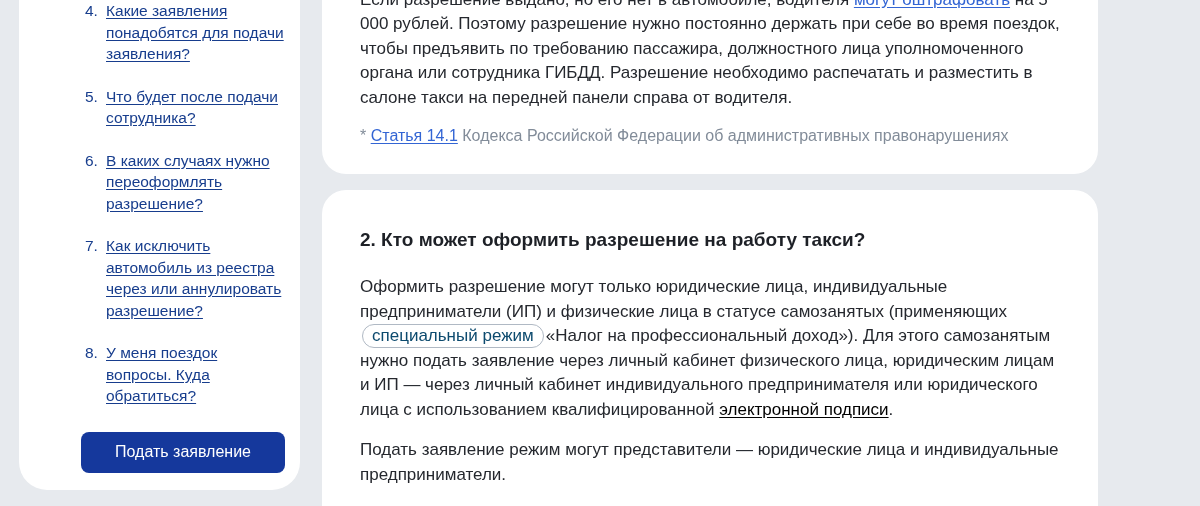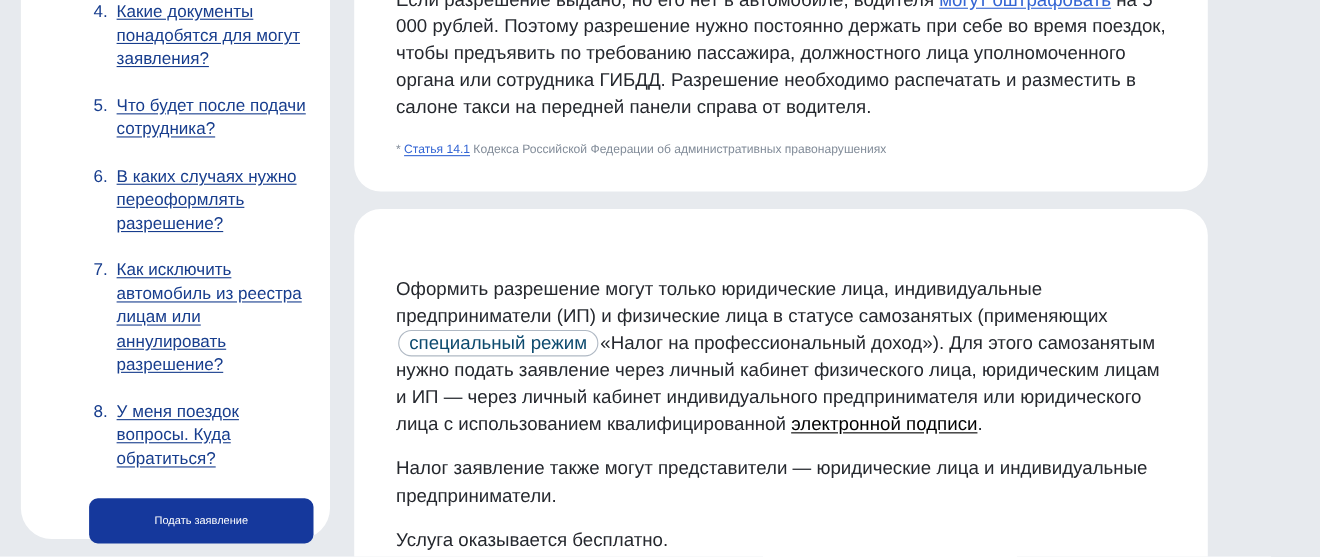--- a/index.html
+++ b/index.html
@@ -27,21 +27,21 @@
   .toc-link{
     flex:1;max-width:182px;
     text-decoration:underline;text-underline-offset:2px;
     cursor:pointer;
   }
   .submit-btn{
     display:block;
     margin:25px 0 0 -4px;
     width:204px;height:41px;
     background:#15389c;border:none;border-radius:8px;
-    color:#ffffff;font-size:10px;font-family:"Liberation Sans",sans-serif;
+    color:#ffffff;font-size:16px;font-family:"Liberation Sans",sans-serif;
     cursor:pointer;
   }
 
   
   .main-card-1{
     left:322px;top:-56px;width:776px;height:230px;
     border-radius:24px;
     padding:0 35px 0 38px;
   }
   .main-card-2{
@@ -55,21 +55,21 @@
   }
   .p-top{margin-top:43.5px;}
   .text-link{
     color:#3365d4;text-decoration:underline;text-underline-offset:2px;cursor:pointer;
   }
   .visited-link{
     color:#000000;text-decoration:underline;text-underline-offset:2px;cursor:pointer;
   }
   .footnote{
     margin:14px 0 0 0;
-    font-size:11px;line-height:24px;color:#828c99;
+    font-size:16px;line-height:24px;color:#828c99;
   }
   .card-heading{
     margin:0;font-size:19px;line-height:24px;font-weight:700;color:#1d2026;
   }
   .mt{margin-top:23px;}
   .mt2{margin-top:16px;}
   .term-chip{
     display:inline-block;
     border:1px solid #b0b9c4;border-radius:14px;
     padding:0 9px;line-height:22px;
@@ -79,54 +79,55 @@
   }
 </style>
 </head>
 <body>
 
 <aside class="card sidebar-card">
   <nav>
 
     <div class="toc-item">
       <span class="toc-num">4.</span>
-      <a class="toc-link">Какие документы понадобятся для могут заявления?</a>
+      <a class="toc-link">Какие заявления понадобятся для подачи заявления?</a>
     </div>
 
     <div class="toc-item">
       <span class="toc-num">5.</span>
       <a class="toc-link">Что будет после подачи сотрудника?</a>
     </div>
 
     <div class="toc-item">
       <span class="toc-num">6.</span>
       <a class="toc-link">В каких случаях нужно переоформлять разрешение?</a>
     </div>
 
     <div class="toc-item">
       <span class="toc-num">7.</span>
-      <a class="toc-link">Как исключить автомобиль из реестра лицам или аннулировать разрешение?</a>
+      <a class="toc-link">Как исключить автомобиль из реестра через или аннулировать разрешение?</a>
     </div>
 
     <div class="toc-item">
       <span class="toc-num">8.</span>
       <a class="toc-link">У меня поездок вопросы. Куда обратиться?</a>
     </div>
 
   </nav>
 
   <button class="submit-btn">Подать заявление</button>
 </aside>
 
 <section class="card main-card-1">
   <p class="body-text p-top"><span>Если разрешение выдано, но его нет в автомобиле, водителя </span><a class="text-link">могут оштрафовать</a><span> на 5 000 рублей. Поэтому разрешение нужно постоянно держать при себе во время поездок, чтобы предъявить по требованию пассажира, должностного лица уполномоченного органа или сотрудника ГИБДД. Разрешение необходимо распечатать и разместить в салоне такси на передней панели справа от водителя.</span></p>
 
   <p class="footnote"><span>* </span><a class="text-link">Статья 14.1</a><span> Кодекса Российской Федерации об административных правонарушениях</span></p>
 </section>
 
 <section class="card main-card-2">
+  <h2 class="card-heading">2. Кто может оформить разрешение на работу такси?</h2>
 
   <p class="body-text mt"><span>Оформить разрешение могут только юридические лица, индивидуальные предприниматели (ИП) и физические лица в статусе самозанятых (применяющих</span><span class="term-chip">специальный режим</span><span>«Налог на профессиональный доход»). Для этого самозанятым нужно подать заявление через личный кабинет физического лица, юридическим лицам и ИП — через личный кабинет индивидуального предпринимателя или юридического лица с использованием квалифицированной </span><a class="visited-link">электронной подписи</a><span>.</span></p>
 
-  <p class="body-text mt2">Налог заявление также могут представители — юридические лица и индивидуальные предприниматели.</p>
+  <p class="body-text mt2">Подать заявление режим могут представители — юридические лица и индивидуальные предприниматели.</p>
 
   <p class="body-text mt2">Услуга оказывается бесплатно.</p>
 </section>
 
 </body></html>

